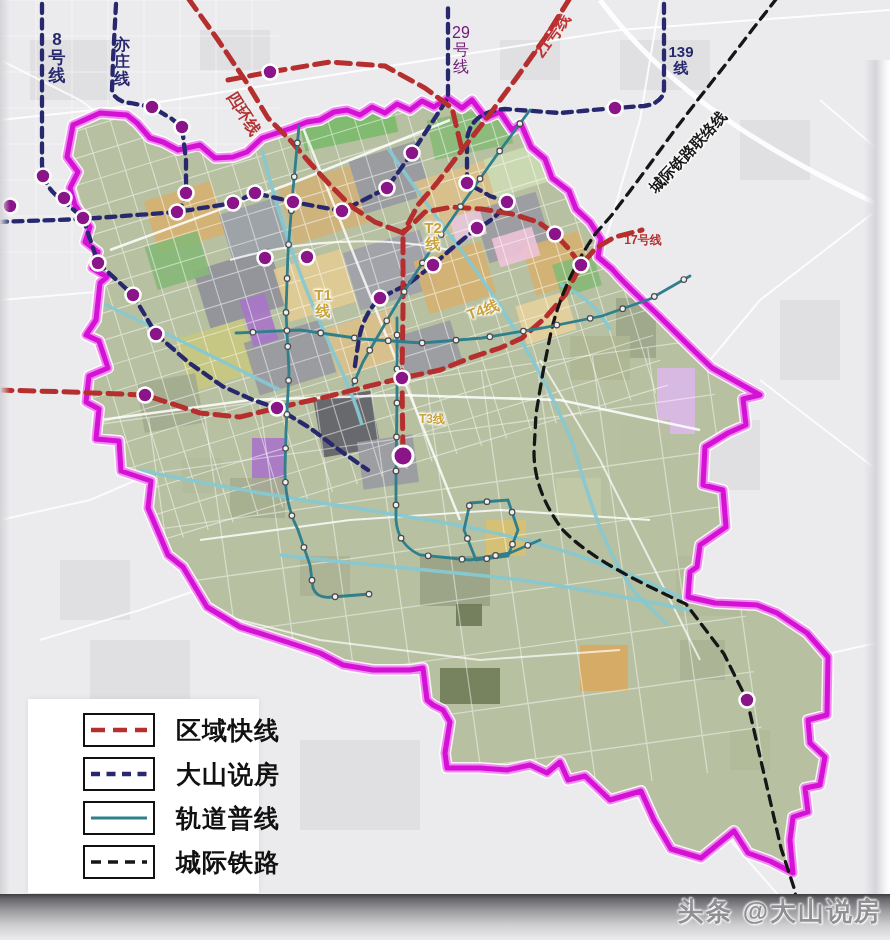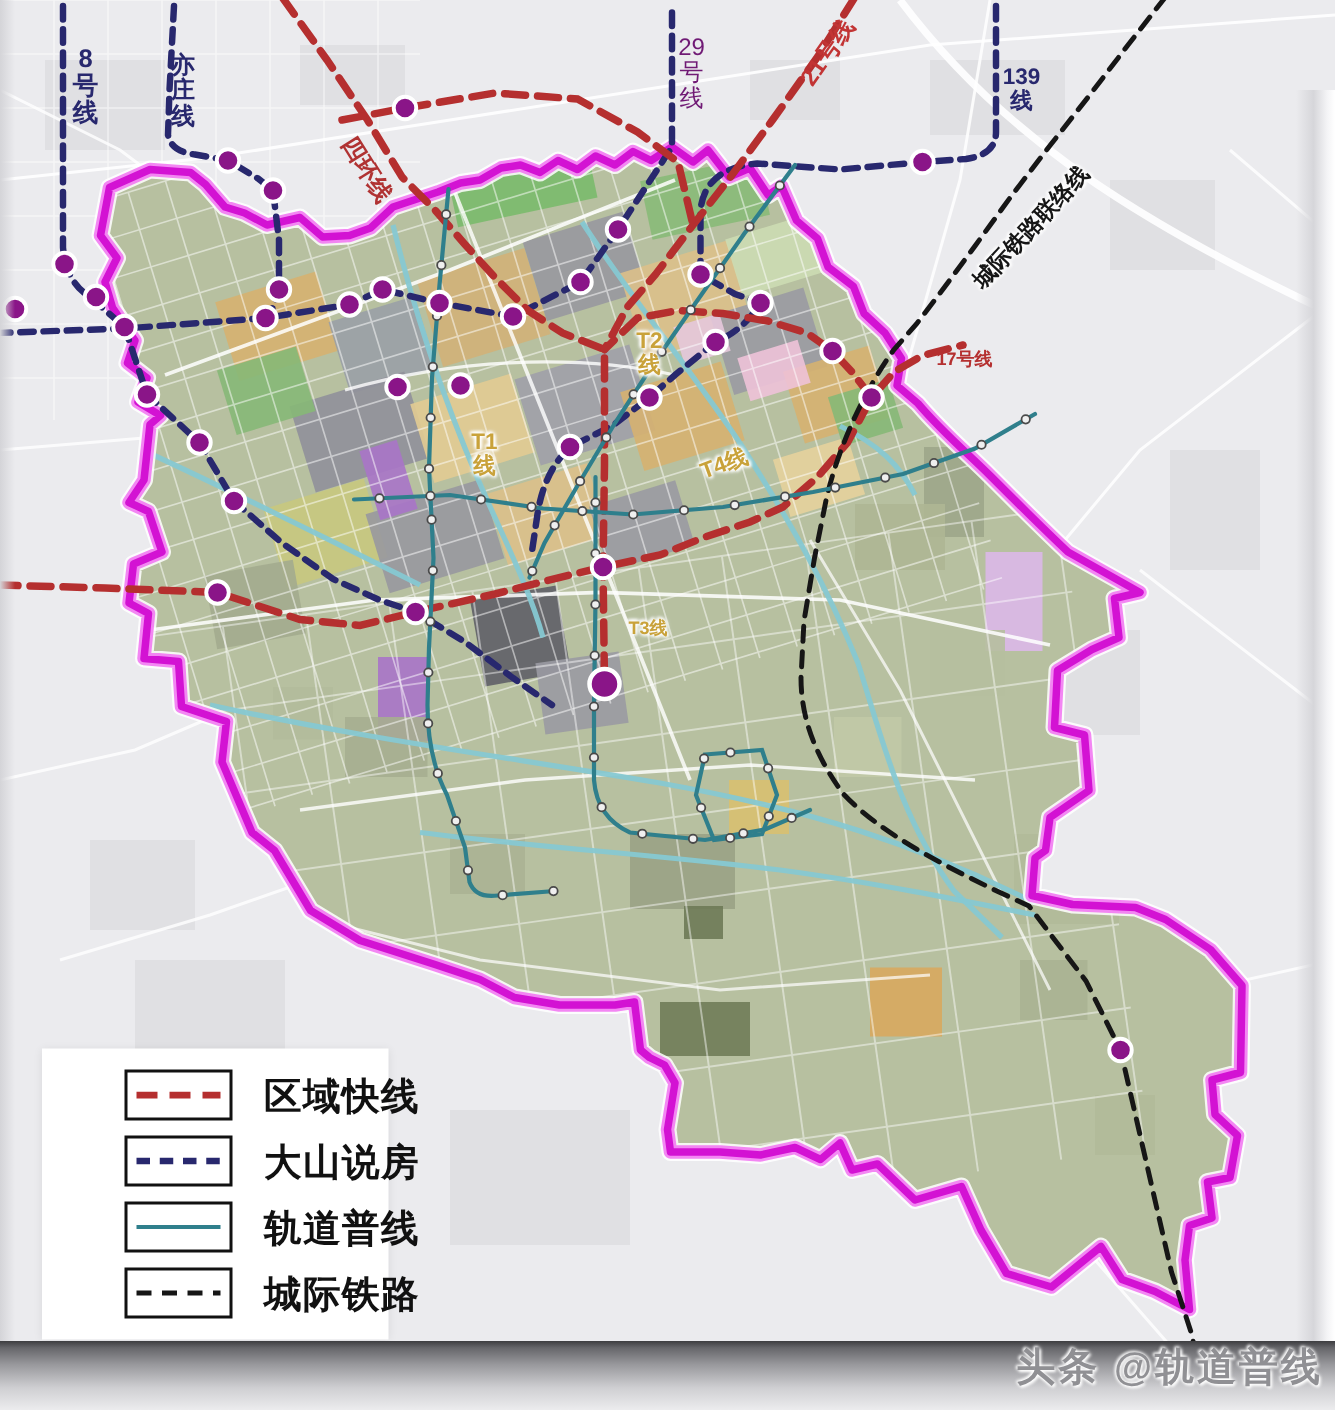--- a/index.html
+++ b/index.html
@@ -376,14 +376,14 @@
           </svg>
         </div>
         <span class="leglabel">城际铁路</span>
       </div>
     </div>
 
   <div id="right-edge"></div>
   <div id="left-edge"></div>
   <div id="bottom-band"></div>
 
-  <div id="watermark">头条 @轨道普线</div>
+  <div id="watermark">头条 @大山说房</div>
 </div>
 
 </body></html>

